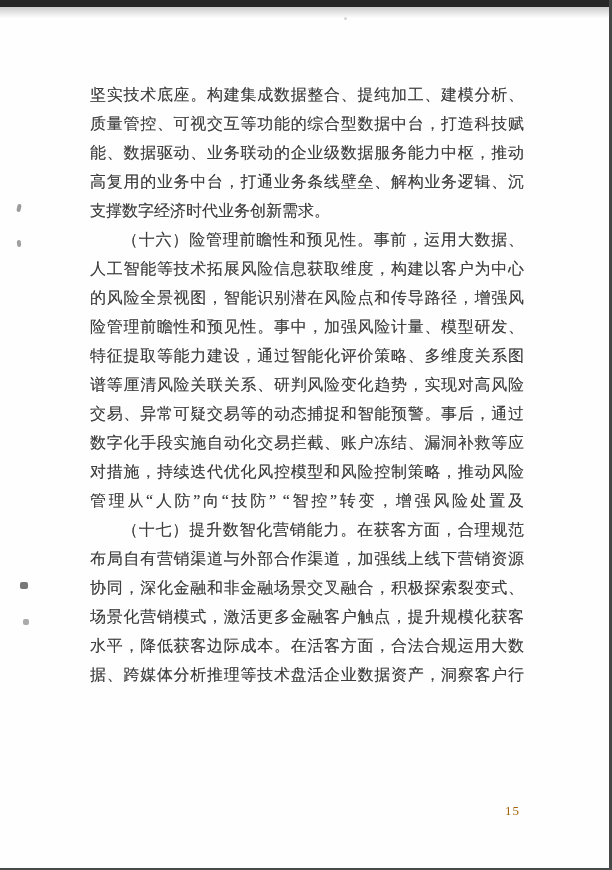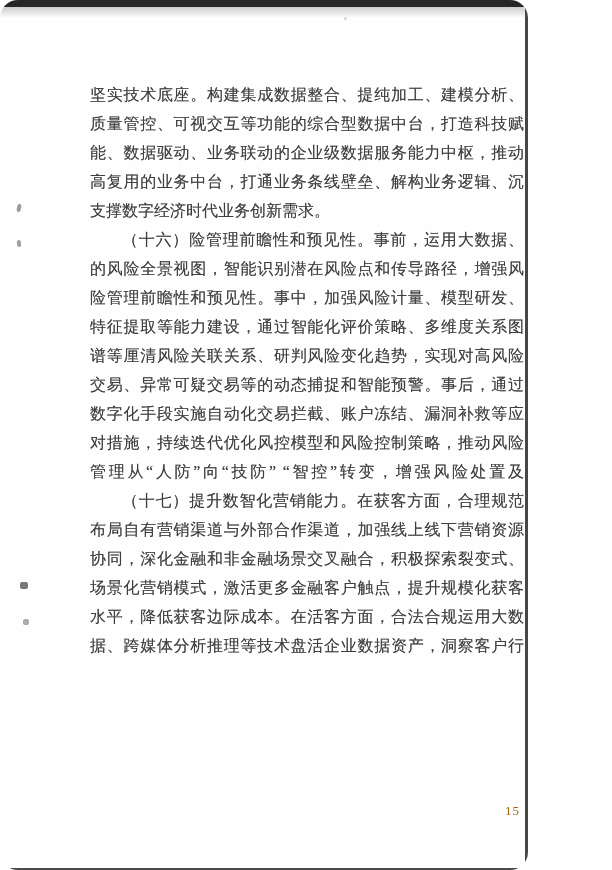--- a/index.html
+++ b/index.html
@@ -2,26 +2,25 @@
 <html><head>
 <meta charset="utf-8">
 <style>
   html, body {
     margin: 0;
     padding: 0;
     background: #ffffff;
   }
   .page {
     position: relative;
-    width: 528px;
+    width: 612px;
     height: 870px;
     background: #fefefe;
     overflow: hidden;
     font-family: "Liberation Serif", "DejaVu Serif", serif;
-    border-radius: 18px;
   }
   
   .scan-edge-top {
     position: absolute;
     top: 0; left: 0;
     width: 612px; height: 7px;
     background: #262626;
   }
   .scan-fade-top {
     position: absolute;
@@ -100,20 +99,21 @@
   <div class="speck speck-4"></div>
   <div class="speck speck-5"></div>
 
   <div class="doc-body">
     <div class="line">坚实技术底座。构建集成数据整合、提纯加工、建模分析、</div>
     <div class="line">质量管控、可视交互等功能的综合型数据中台，打造科技赋</div>
     <div class="line">能、数据驱动、业务联动的企业级数据服务能力中枢，推动</div>
     <div class="line">高复用的业务中台，打通业务条线壁垒、解构业务逻辑、沉</div>
     <div class="line short">支撑数字经济时代业务创新需求。</div>
     <div class="line indent">（十六）险管理前瞻性和预见性。事前，运用大数据、</div>
+    <div class="line">人工智能等技术拓展风险信息获取维度，构建以客户为中心</div>
     <div class="line">的风险全景视图，智能识别潜在风险点和传导路径，增强风</div>
     <div class="line">险管理前瞻性和预见性。事中，加强风险计量、模型研发、</div>
     <div class="line">特征提取等能力建设，通过智能化评价策略、多维度关系图</div>
     <div class="line">谱等厘清风险关联关系、研判风险变化趋势，实现对高风险</div>
     <div class="line">交易、异常可疑交易等的动态捕捉和智能预警。事后，通过</div>
     <div class="line">数字化手段实施自动化交易拦截、账户冻结、漏洞补救等应</div>
     <div class="line">对措施，持续迭代优化风控模型和风险控制策略，推动风险</div>
     <div class="line">管理从“人防”向“技防” “智控”转变，增强风险处置及</div>
     <div class="line indent">（十七）提升数智化营销能力。在获客方面，合理规范</div>
     <div class="line">布局自有营销渠道与外部合作渠道，加强线上线下营销资源</div>

